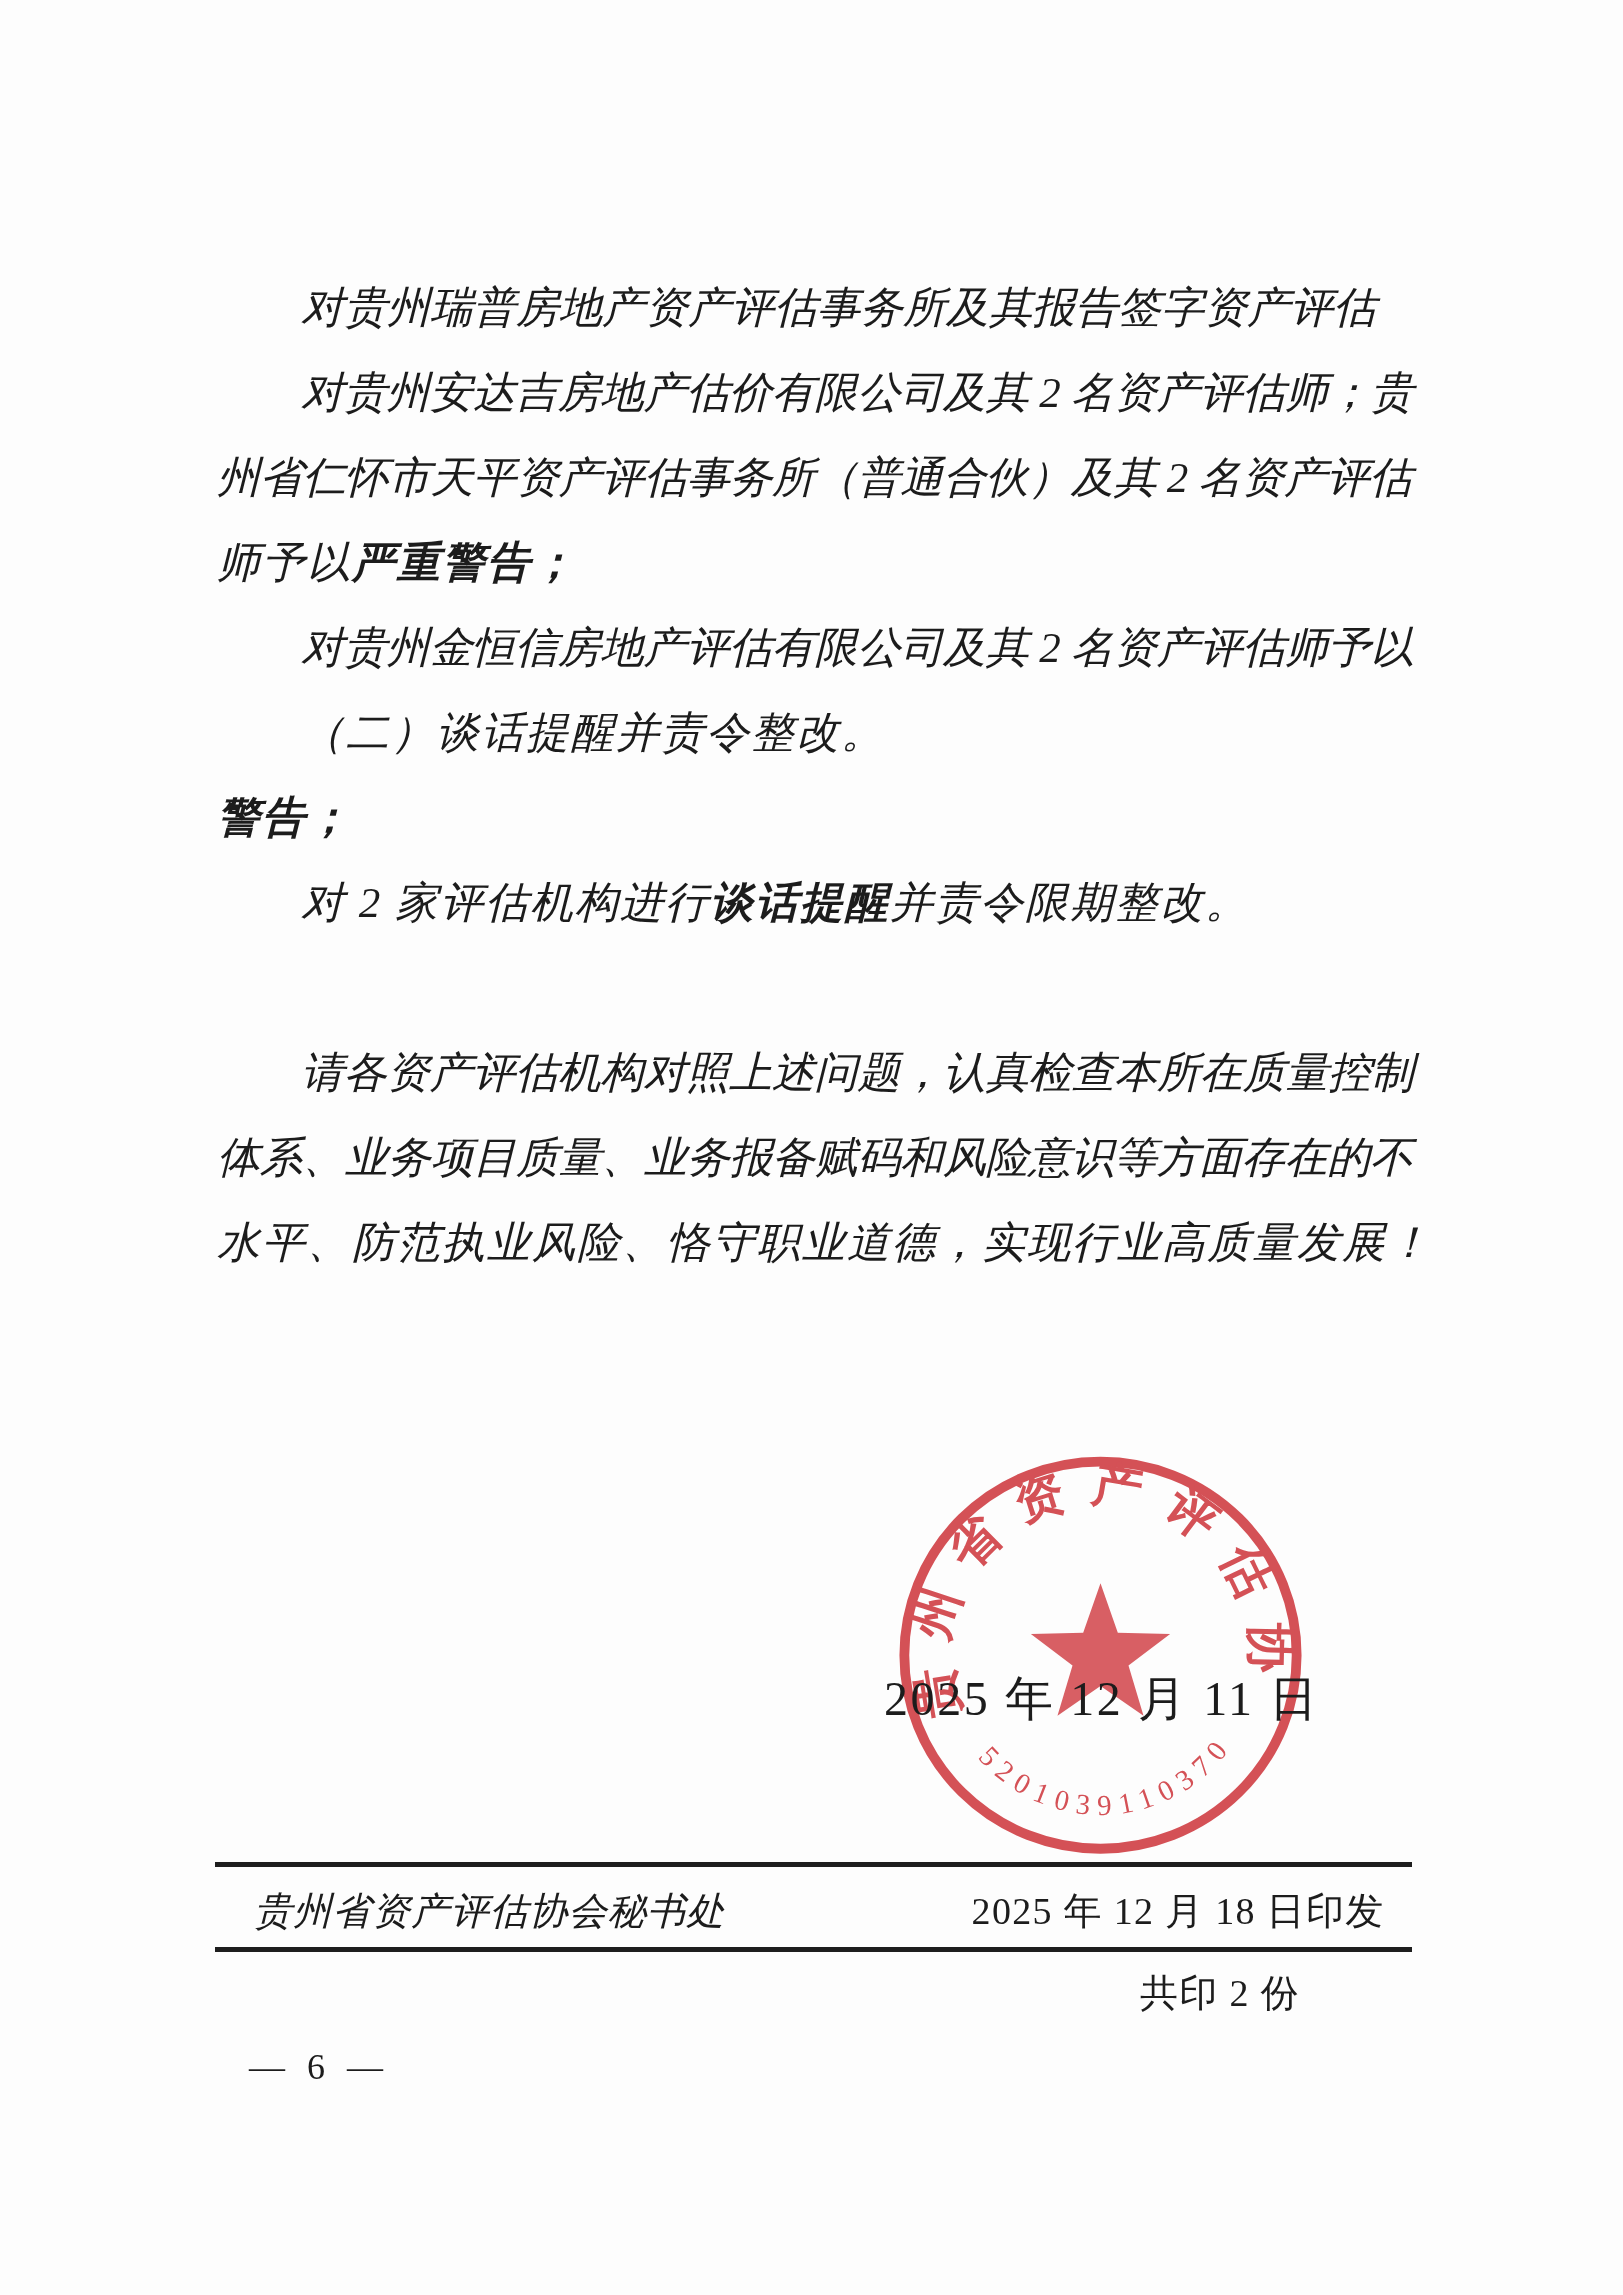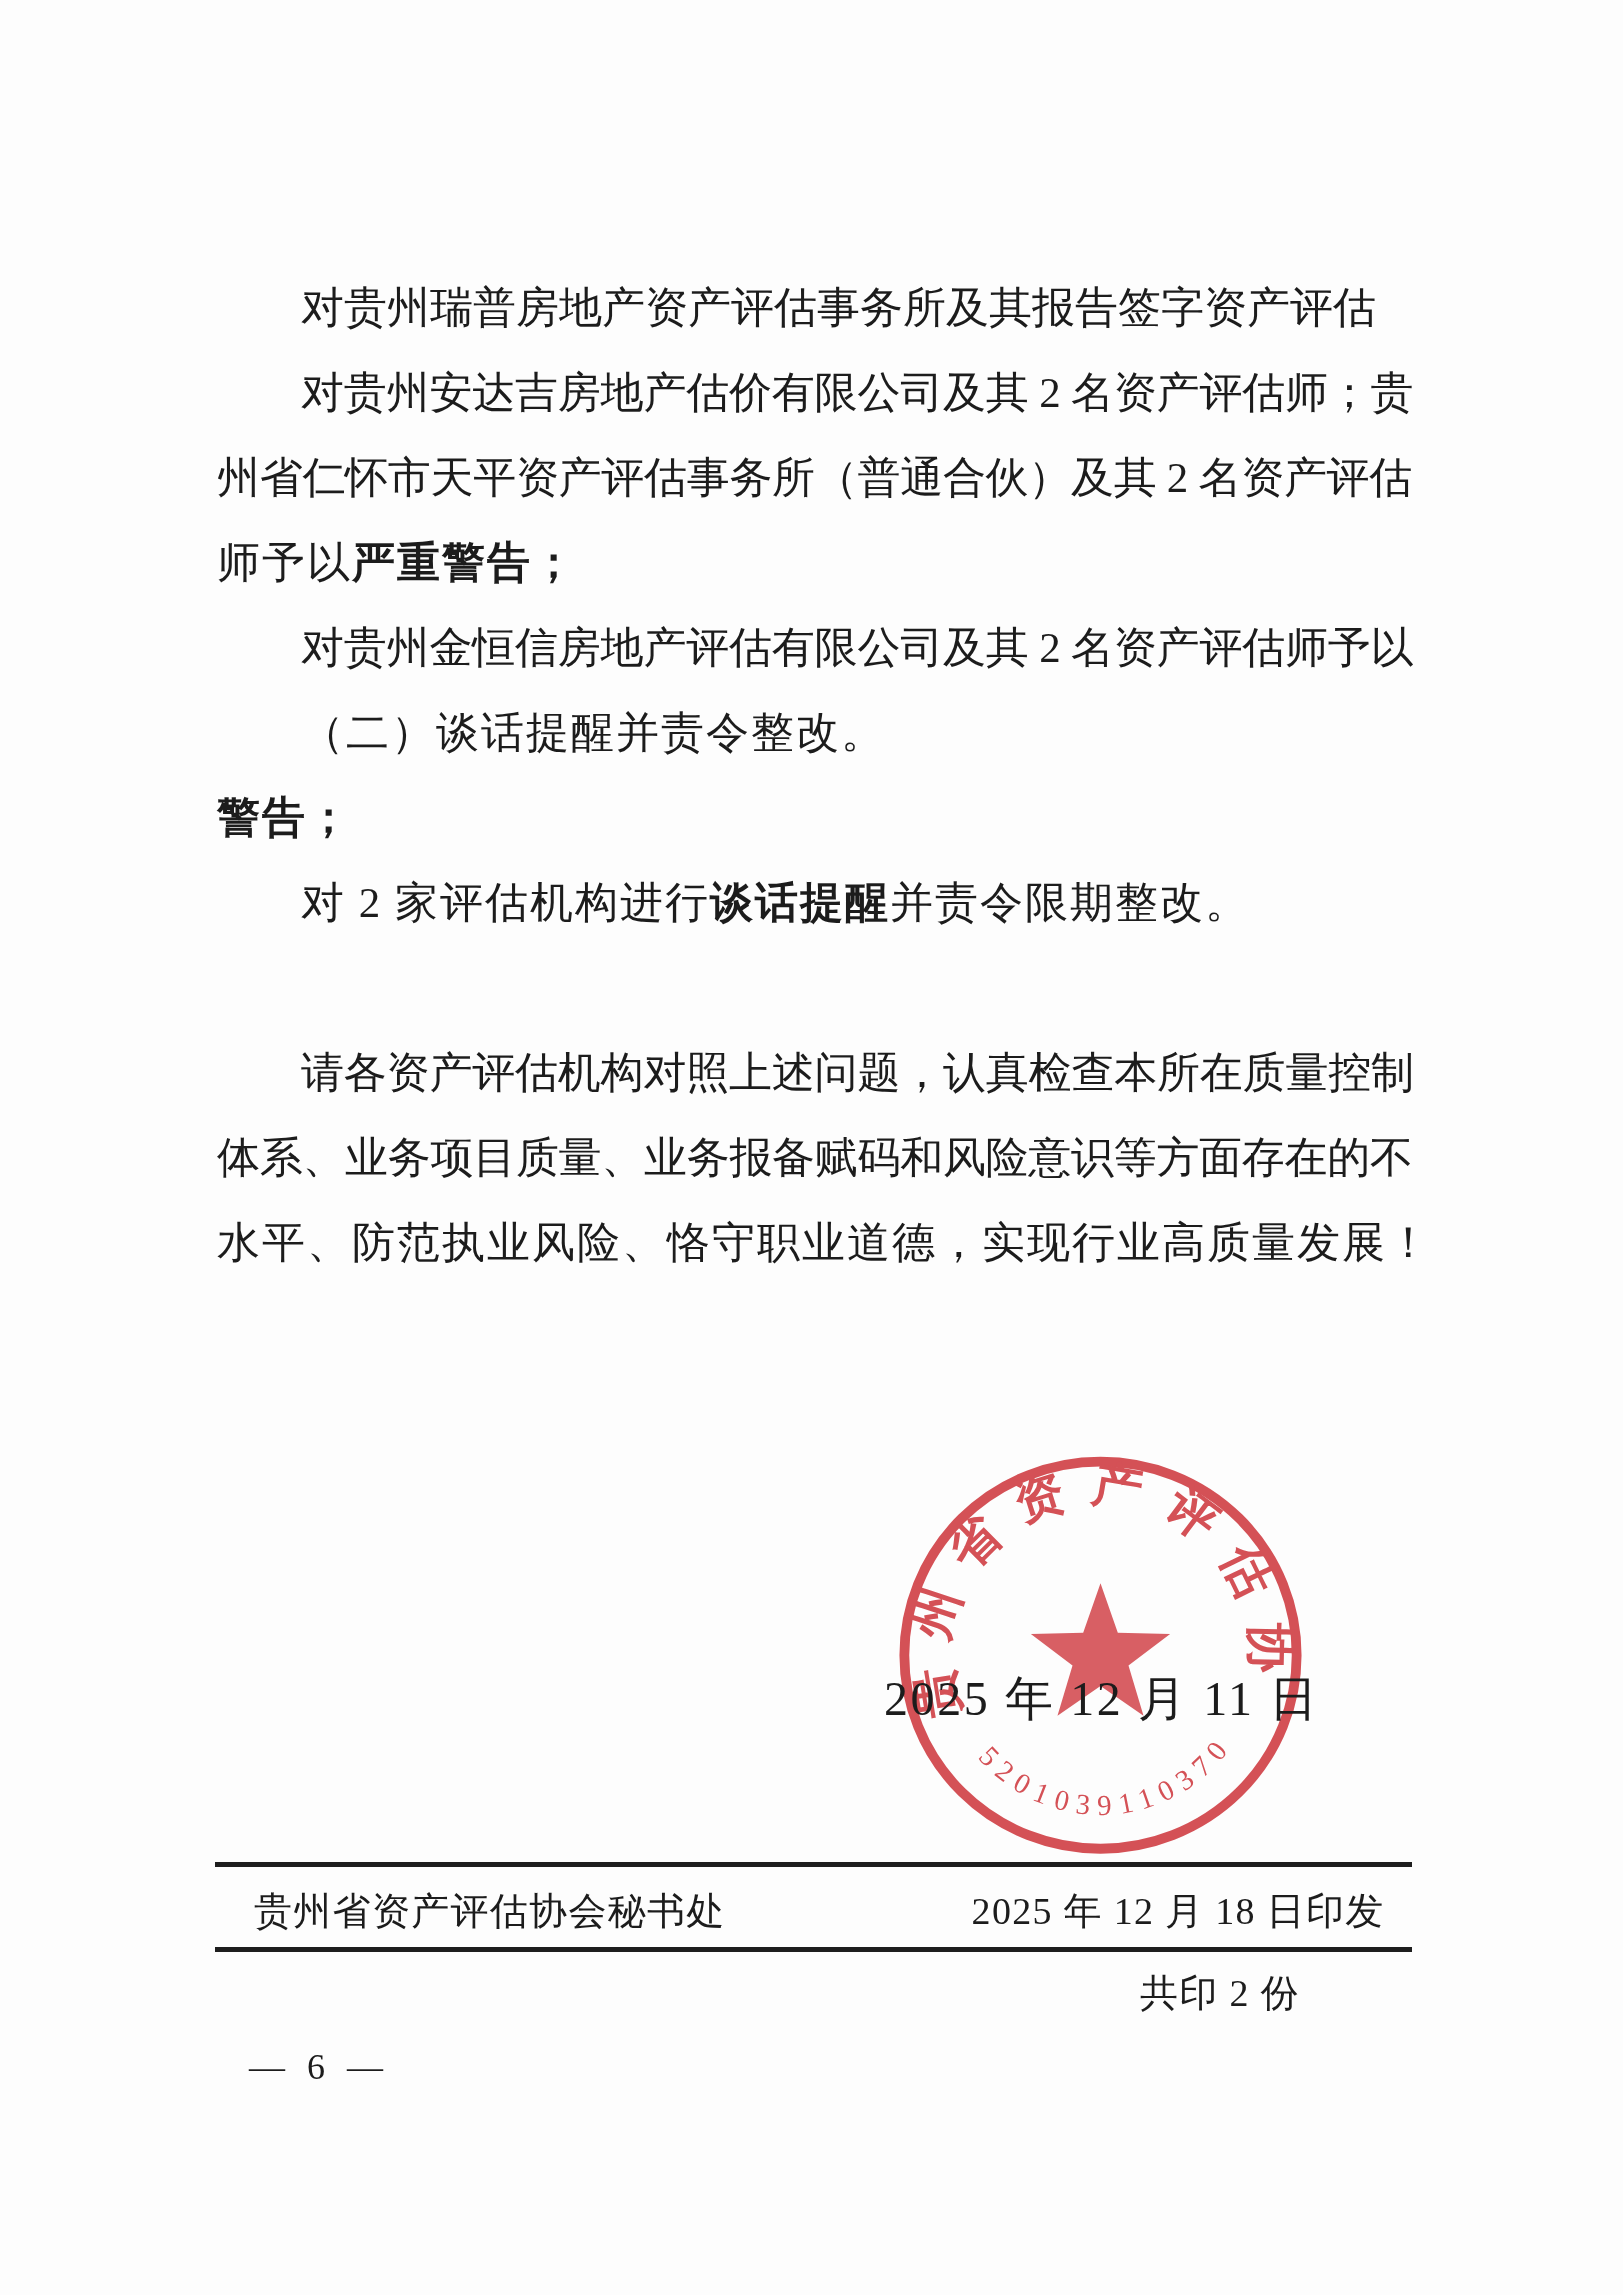--- a/index.html
+++ b/index.html
@@ -13,20 +13,21 @@
     font-family:"Liberation Serif","DejaVu Serif",serif;
     color:var(--ink);
   }
   .doc-body {
     position:absolute;
     left:217px; top:265px;
     width:1200px;
     font-size:43px;
     line-height:85px;
     color:var(--ink);
+    font-style:italic;
   }
   .doc-body .line {
     height:85px;
     white-space:nowrap;
   }
   .doc-body .line.indent { text-indent:84px; }
   .doc-body .line .b { font-weight:bold; }
   .doc-body .line.gap { height:85px; }
 
   .seal {
@@ -59,21 +60,21 @@
   .rule.bottom { top:1947px; }
 
   .footer-row {
     position:absolute;
     left:215px; top:1879px;
     width:1197px; height:65px;
     display:flex; justify-content:space-between; align-items:center;
     font-size:38px;
     letter-spacing:1.3px;
   }
-  .footer-row .issuer { padding-left:39px; }
+  .footer-row .issuer { padding-left:39px;font-style:italic; }
   .footer-row .printdate { padding-right:27.5px; }
 
   .copies {
     position:absolute;
     left:1140px; top:1968px;
     font-size:38px;
     letter-spacing:1.3px;
   }
   .page-number {
     position:absolute;

